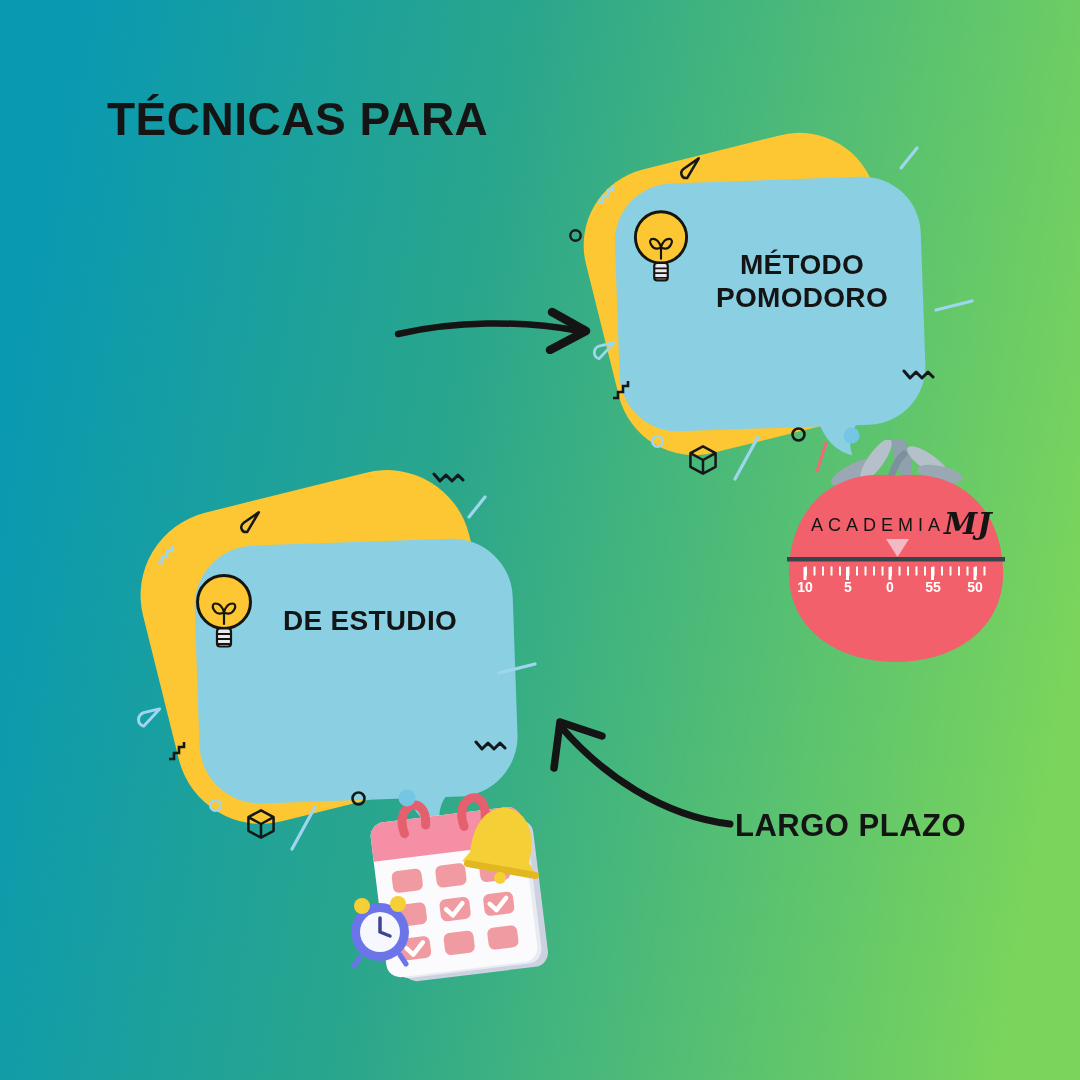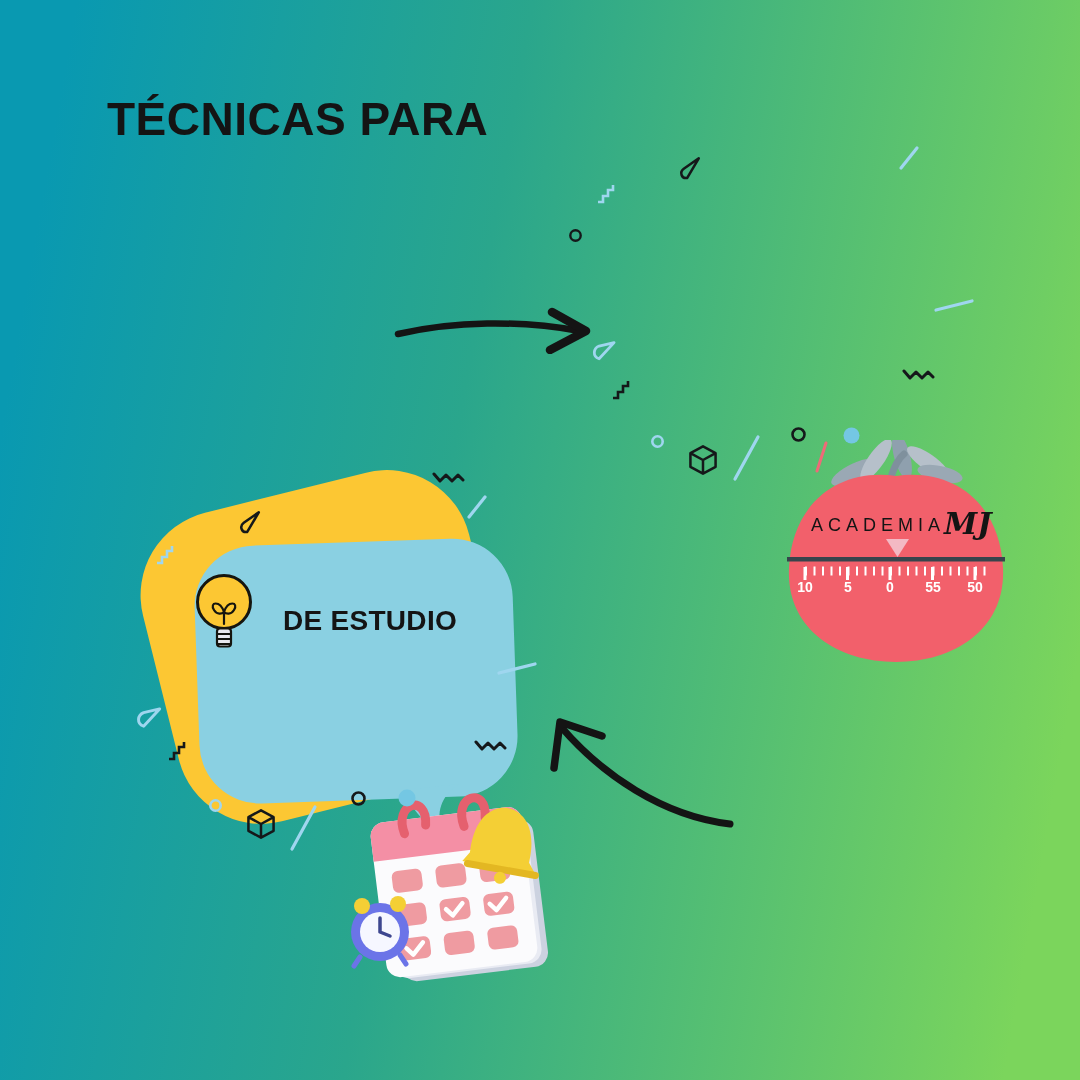--- a/index.html
+++ b/index.html
@@ -38,20 +38,37 @@
 
   <div class="title">
     <div>TÉCNICAS PARA</div>
   </div>
 
   <svg class="arrow" style="left:394px;top:306px;" width="204" height="48" viewBox="0 0 204 48">
     <path d="M4,28 C60,15 125,14 186,25" stroke="#141414" stroke-width="6.5" fill="none" stroke-linecap="round"></path>
     <path d="M158,6 L192,25 L156,44" stroke="#141414" stroke-width="8.5" fill="none" stroke-linecap="round" stroke-linejoin="round"></path>
   </svg>
 
+  <div class="group pomodoro-group">
+    <div class="blob"></div>
+    <svg class="bubble" viewBox="0 0 312 300">
+      <rect x="2" y="2" width="306" height="248" rx="58" fill="#8ad0e2"></rect>
+      <path d="M198,242 C204,260 212,274 232,280 C226,262 236,246 250,238 Z" fill="#8ad0e2"></path>
+    </svg>
+    <svg class="bulb" viewBox="0 0 60 82">
+      <circle cx="30" cy="30" r="26.5" fill="#fcc733" stroke="#15150f" stroke-width="3"></circle>
+      <path d="M30,52 V40 M30,40 C26,28 15,30 20,38 C23,43 28,42 30,40 M30,40 C34,28 45,30 40,38 C37,43 32,42 30,40" stroke="#15150f" stroke-width="2.2" fill="none" stroke-linecap="round"></path>
+      <rect x="23" y="56.5" width="14" height="18" rx="3" fill="#e9e9ef" stroke="#15150f" stroke-width="2.2"></rect>
+      <path d="M23,62 h14 M23,67 h14 M23,72 h14" stroke="#15150f" stroke-width="1.8"></path>
+    </svg>
+    <div class="bubble-text">
+      <div>MÉTODO</div>
+      <div>POMODORO</div>
+    </div>
+  </div>
 
   <div class="group calendario-group">
     <div class="blob"></div>
     <svg class="bubble" viewBox="0 0 312 300">
       <rect x="2" y="2" width="306" height="248" rx="58" fill="#8ad0e2"></rect>
       <path d="M198,242 C204,260 212,274 232,280 C226,262 236,246 250,238 Z" fill="#8ad0e2"></path>
     </svg>
     <svg class="bulb" viewBox="0 0 60 82">
       <circle cx="30" cy="30" r="26.5" fill="#fcc733" stroke="#15150f" stroke-width="3"></circle>
       <path d="M30,52 V40 M30,40 C26,28 15,30 20,38 C23,43 28,42 30,40 M30,40 C34,28 45,30 40,38 C37,43 32,42 30,40" stroke="#15150f" stroke-width="2.2" fill="none" stroke-linecap="round"></path>
@@ -123,20 +140,21 @@
     <g>
       <circle cx="40" cy="150" r="29" fill="#6b74e8"></circle>
       <circle cx="22" cy="124" r="8" fill="#f4cf35"></circle>
       <circle cx="58" cy="122" r="8" fill="#f4cf35"></circle>
       <circle cx="40" cy="150" r="20" fill="#f6f7ff"></circle>
       <path d="M40,150 L40,136 M40,150 L50,154" stroke="#3d468f" stroke-width="3.5" stroke-linecap="round" fill="none"></path>
       <path d="M20,175 l-6,9 M60,173 l6,9" stroke="#6b74e8" stroke-width="5" stroke-linecap="round"></path>
     </g>
   </svg>
 
+  <div class="callout largo">LARGO PLAZO</div>
   <svg class="arrow" style="left:544px;top:710px;" width="190" height="122" viewBox="0 0 190 122">
     <path d="M186,114 C118,106 58,64 18,18" stroke="#141414" stroke-width="7" fill="none" stroke-linecap="round"></path>
     <path d="M10,58 L16,12 L58,26" stroke="#141414" stroke-width="7.5" fill="none" stroke-linecap="round" stroke-linejoin="round"></path>
   </svg>
 
   <svg class="deco" style="left:678px;top:156px;" width="30" height="30" viewBox="0 0 26 26">
     <path d="M18,2 L5,11 C1,14 3,20 8,19 Z" fill="none" stroke="#15181a" stroke-width="2.2" stroke-linejoin="round"></path>
     </svg>
   <svg class="deco" style="left:595px;top:181px;" width="22" height="24" viewBox="0 0 22 24">
     <path d="M3,21 h5 v-6 h5 v-6 h5 v-5" fill="none" stroke="#9fd6ef" stroke-width="2.6"></path>

